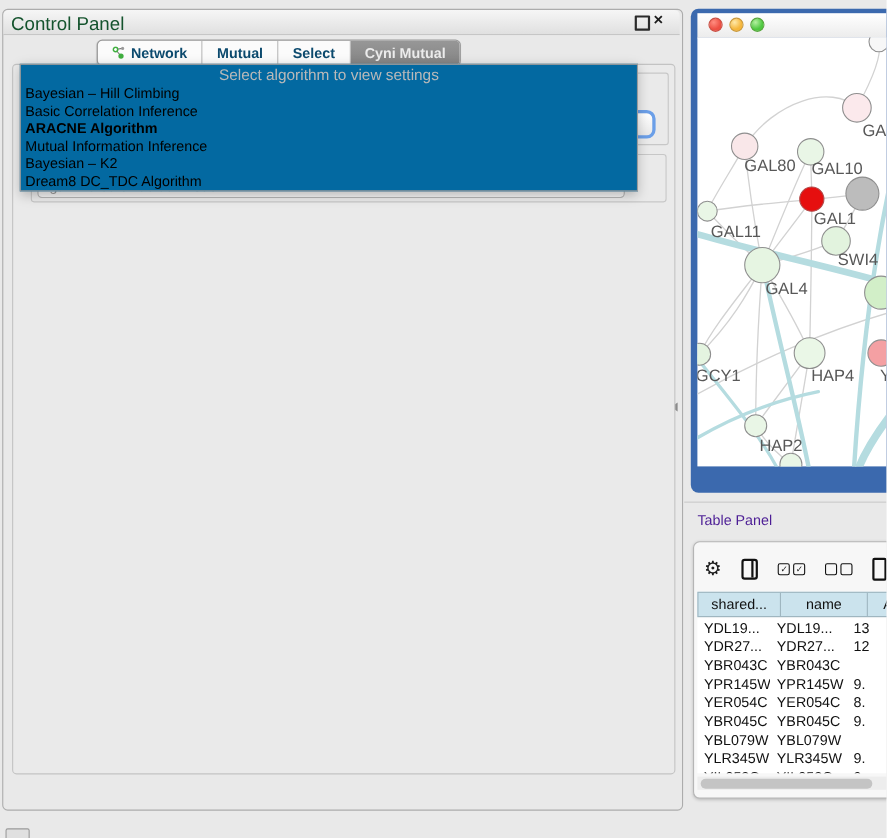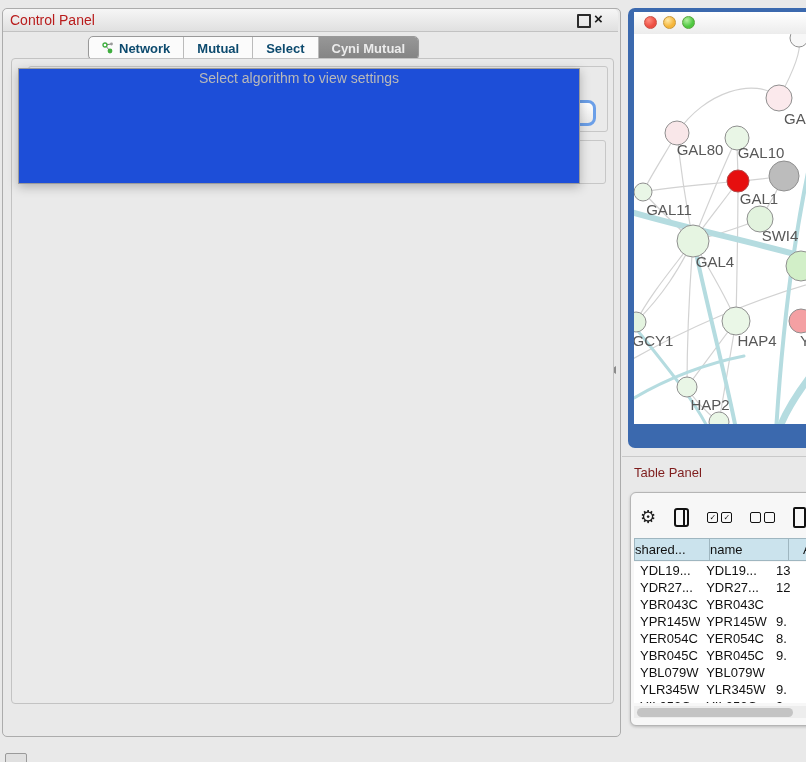--- a/index.html
+++ b/index.html
@@ -5,21 +5,21 @@
   html,body{margin:0;padding:0;}
   #root{position:relative;width:806px;height:762px;background:#e9e9e9;overflow:hidden;
         font-family:"Liberation Sans","DejaVu Sans",sans-serif;font-size:13px;color:#111;}
   .abs{position:absolute;}
 
   
   .cp-window{left:2px;top:8px;width:617px;height:727px;background:#e9e9e9;
              border:1px solid #acacac;border-radius:5px;}
   .cp-titlebar{left:3px;top:9px;width:615px;height:22px;border-radius:5px 5px 0 0;
                background:linear-gradient(#f6f6f6,#e0e0e0);border-bottom:1px solid #c2c2c2;}
-  .cp-title{left:10px;top:12px;font-size:14px;color:#b91c1c;}
+  .cp-title{left:10px;top:12px;font-size:17px;color:#14532d;}
   .float-btn{left:577px;top:14px;width:10px;height:10px;border:2px solid #2b2b2b;border-radius:1px;}
   .close-btn{left:594px;top:10px;font-size:15px;font-weight:bold;color:#1a1a1a;cursor:default;}
 
   
   .seg-strip{display:flex;height:22px;border:1px solid #999;border-radius:5px;overflow:hidden;
              background:#fbfbfb;box-shadow:0 1px 1px rgba(0,0,0,.12);}
   .seg{display:flex;align-items:center;gap:5px;padding:0 13px;border-right:1px solid #bbb;
        font-weight:bold;color:#0c4a6e;white-space:nowrap;}
   .seg:last-child{border-right:none;}
   .seg.selected{background:linear-gradient(#979797,#848484);color:#ececec;border-color:#7d7d7d;}
@@ -33,21 +33,21 @@
   
   .frag-box{border:1px solid #c7c7c7;border-radius:3px;z-index:4;}
   .frag1{left:28px;top:66px;width:578px;height:64px;}
   .frag2{left:28px;top:140px;width:576px;height:42px;}
   .combo-focus-frag{left:556px;top:100px;width:34px;height:20px;border:3px solid #6b9fe8;
                     border-radius:8px;background:linear-gradient(#fff,#e8e8e8);z-index:5;}
   .bg-combo{left:34px;top:158px;width:534px;height:22px;border:1px solid #b5b5b5;border-radius:4px;
             background:#f3f3f3;z-index:5;color:#9a9a9a;line-height:22px;padding-left:10px;box-sizing:border-box;}
 
   
-  .popup{left:18px;top:68px;width:560px;height:114px;background:#1d4ed8;border:1px solid #9b9b9b;
+  .popup{left:18px;top:58px;width:560px;height:114px;background:#0369a1;border:1px solid #9b9b9b;
          box-shadow:0 3px 10px rgba(0,0,0,.25);z-index:50;}
   .popup-placeholder{text-align:center;color:#b9b9b9;font-size:14px;height:18px;line-height:18px;}
   .popup-item{height:16px;line-height:16px;padding-left:4px;font-size:13px;color:#000;}
   .popup-item.bold{font-weight:bold;}
 
   
   .group{border:1px solid #c6c6c6;border-radius:3px;}
   .group-title{position:absolute;top:-8px;left:8px;background:#eaeaea;padding:0 4px;font-size:13px;}
   .t-blue{color:#1f1fd1;}
   .t-green{color:#1ecb1e;}
@@ -98,34 +98,34 @@
   .net-titlebar{left:634px;top:12px;width:172px;height:22px;background:linear-gradient(#ffffff,#ececec);
                 border-bottom:1px solid #cfcfcf;}
   .light{position:absolute;top:4px;width:13px;height:13px;border-radius:50%;box-sizing:border-box;}
   .light.red{left:10px;background:radial-gradient(circle at 35% 30%,#ff8d80,#ed4f43 60%);border:1px solid #c94f44;}
   .light.yellow{left:29px;background:radial-gradient(circle at 35% 30%,#ffe9a8,#f5b63b 60%);border:1px solid #c9983a;}
   .light.green{left:48px;background:radial-gradient(circle at 35% 30%,#b4f0a0,#4fc841 60%);border:1px solid #57a53c;}
   .net-canvas{left:634px;top:34px;width:172px;height:390px;background:#fff;}
 
   
   .tp-divider{left:622px;top:456px;width:184px;height:1px;background:#c9c9c9;}
-  .tp-title{left:634px;top:465px;font-size:13px;color:#7f1d1d;}
+  .tp-title{left:634px;top:465px;font-size:13px;color:#4c1d95;}
   .tbl-window{left:630px;top:492px;width:186px;height:232px;background:#f7f7f7;border:1px solid #b5b5b5;
               border-radius:6px 0 0 6px;box-shadow:0 1px 3px rgba(0,0,0,.2);}
   .tbl-toolbar{left:640px;top:500px;width:166px;height:34px;display:flex;align-items:center;gap:18px;}
   .gear{font-size:18px;color:#1c1c1c;line-height:18px;}
   .cols-icon{width:18px;height:15px;border:2px solid #111;border-radius:3px;position:relative;}
   .cols-icon::after{content:"";position:absolute;left:7px;top:0;width:2px;height:15px;background:#111;}
   .cb-pair{display:flex;gap:3px;}
   .cb{width:9px;height:9px;border:1.5px solid #111;border-radius:2px;font-size:8px;line-height:9px;
       text-align:center;color:#111;font-weight:bold;}
   .doc-icon{width:14px;height:17px;border:2px solid #111;border-radius:2px;}
   .tbl-header{left:634px;top:538px;height:23px;display:flex;background:#cbe3ed;border:1px solid #9fb6c0;
               box-sizing:border-box;}
-  .th{border-right:1px solid #9fb6c0;line-height:21px;font-size:13px;color:#111;
+  .th{border-right:1px solid #9fb6c0;text-align:center;line-height:21px;font-size:13px;color:#111;
       overflow:hidden;white-space:nowrap;}
   .tbl-rows{left:634px;top:562px;width:172px;height:141px;overflow:hidden;background:#fff;}
   .trow{display:flex;height:17px;line-height:17px;font-size:13px;white-space:nowrap;}
   .td{overflow:hidden;padding-left:6px;box-sizing:border-box;}
   .tbl-hscroll{left:634px;top:706px;width:172px;height:12px;background:#ededed;}
   .tbl-hthumb{left:637px;top:708px;width:156px;height:9px;border-radius:5px;background:#c4c4c4;}
 </style>
 </head>
 <body>
 
@@ -161,20 +161,28 @@
 
   <div class="abs cp-inner"></div>
 
   <div class="abs frag-box frag1"></div>
   <div class="abs frag-box frag2"></div>
   <div class="abs combo-focus-frag"></div>
   <div class="abs bg-combo">gal-filtered sif default node</div>
 
   <div class="abs popup">
     <div class="popup-placeholder">Select algorithm to view settings</div>
+    <div>
+        <div class="popup-item">Bayesian – Hill Climbing</div>
+        <div class="popup-item">Basic Correlation Inference</div>
+        <div class="popup-item bold">ARACNE Algorithm</div>
+        <div class="popup-item">Mutual Information Inference</div>
+        <div class="popup-item">Bayesian – K2</div>
+        <div class="popup-item">Dream8 DC_TDC Algorithm</div>
+      </div>
   </div>
 
   <div class="abs group" style="left:16px;top:192px;width:574px;height:466px;">
     <span class="group-title">Cyni Algorithm Settings</span>
   </div>
 
   <div class="abs group" style="left:28px;top:218px;width:546px;height:172px;">
     <span class="group-title t-blue">Algorithm Definition</span>
   </div>
   <div class="abs lbl" style="left:38px;top:245px;">Aracne Mode:</div>

